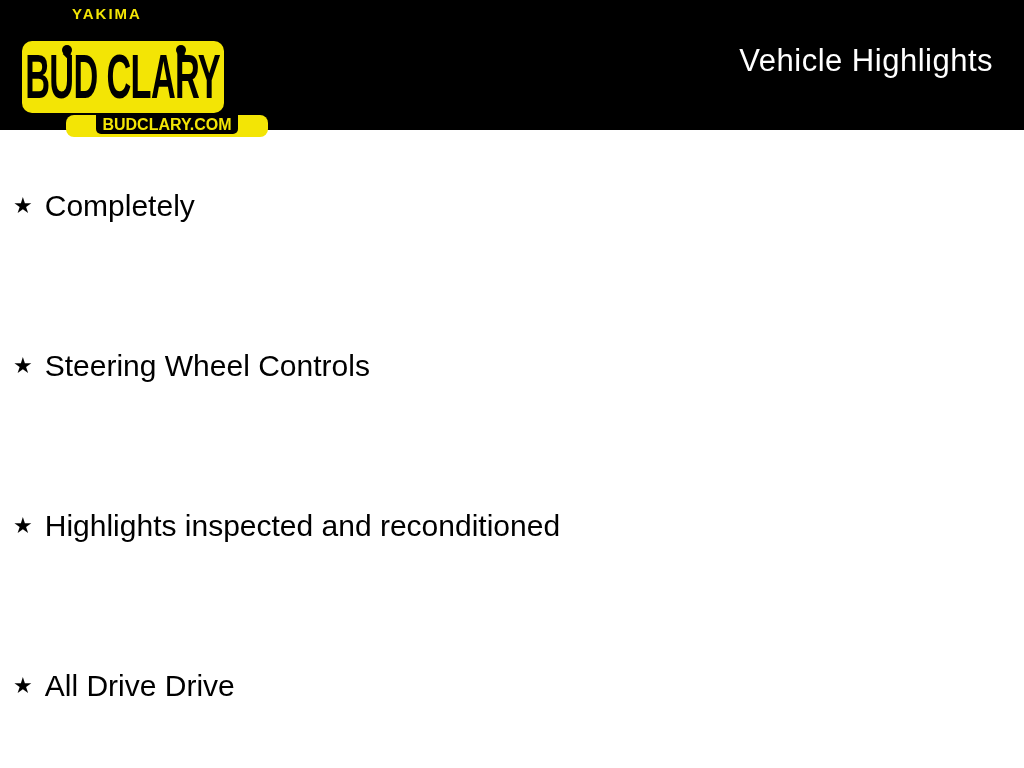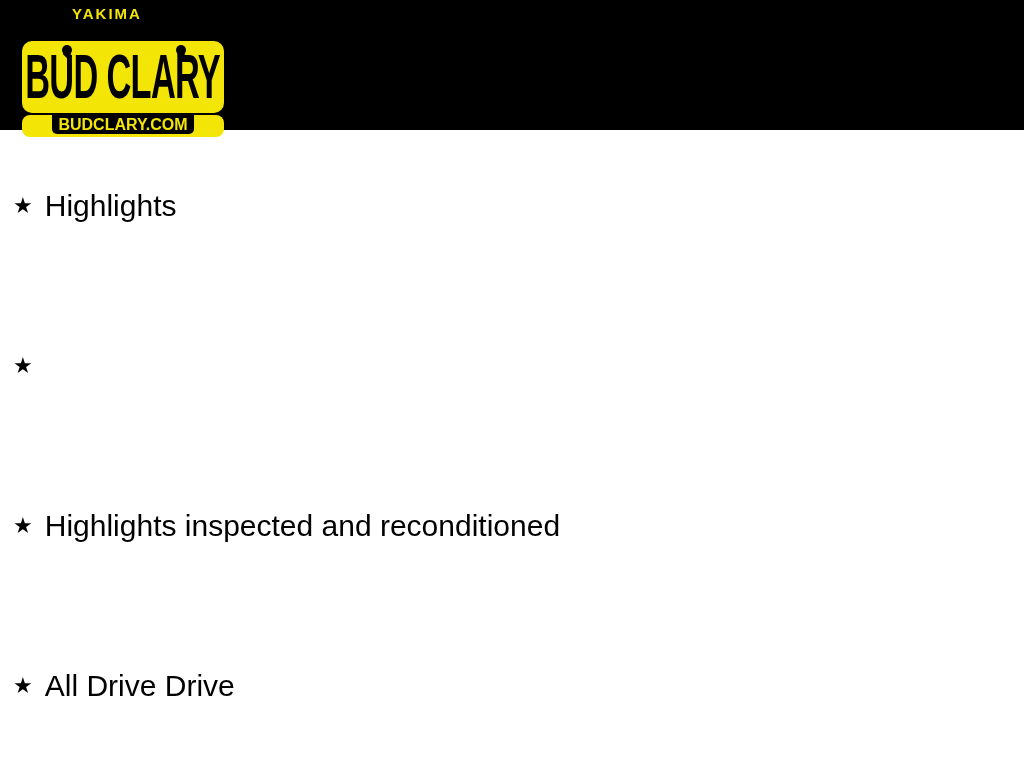--- a/index.html
+++ b/index.html
@@ -61,20 +61,21 @@
     width: 6px; height: 6px; background: #000;
     transform: rotate(45deg);
   }
   .hole-l { left: 40px; }
   .hole-r { right: 38px; }
   .plate-bottom {
     position: relative; margin-top: 2px;
     width: 202px; height: 22px;
     background: var(--logo-yellow);
     border-radius: 8px;
+    margin-left: 44px;
   }
   .plate-bottom-cut {
     position: absolute; left: 30px; right: 30px; top: 0; bottom: 3px;
     background: #000; border-radius: 0 0 5px 5px;
     display: flex; align-items: center; justify-content: center;
   }
   .plate-site {
     color: var(--logo-yellow);
     font-weight: bold; font-size: 16px; letter-spacing: 0;
     white-space: nowrap;
@@ -117,31 +118,33 @@
         <span class="plate-name">BUD CLARY</span>
       </div>
 
       <div class="plate-bottom">
         <div class="plate-bottom-cut">
           <span class="plate-site">BUDCLARY.COM</span>
         </div>
       </div>
     </div>
 
+    <h1 class="title">Vehicle Highlights</h1>
   </header>
 
   <main>
 
     <div class="row row-1">
       <span class="star">★</span>
-      <span class="label">Highlights</span>
+      <span class="label">Completely</span>
     </div>
 
     <div class="row row-2">
       <span class="star">★</span>
+      <span class="label">Steering Wheel Controls</span>
     </div>
 
     <div class="row row-3">
       <span class="star">★</span>
       <span class="label">Highlights inspected and reconditioned</span>
     </div>
 
     <div class="row row-4">
       <span class="star">★</span>
       <span class="label">All Drive Drive</span>

